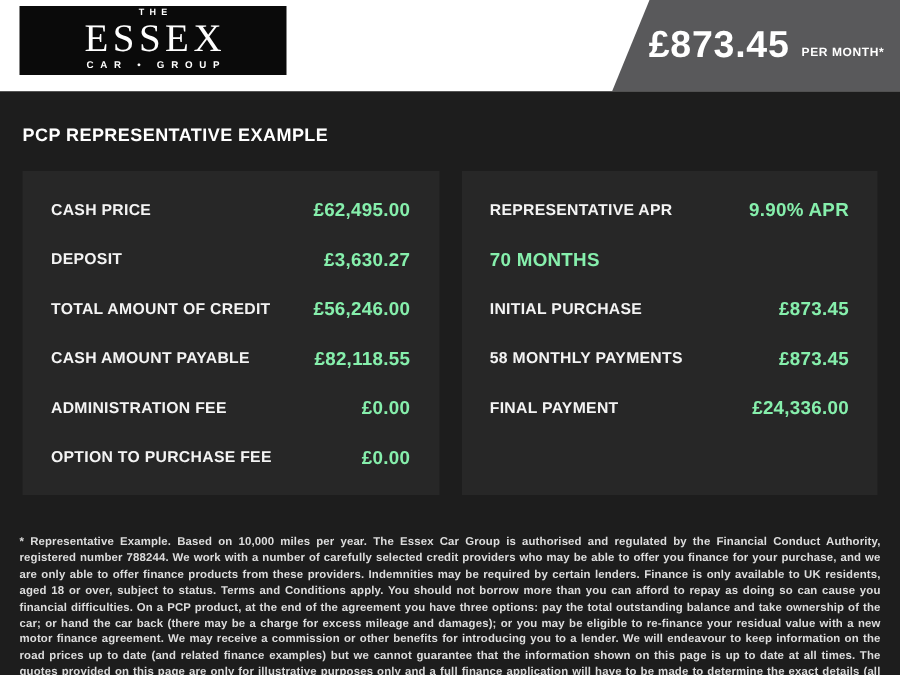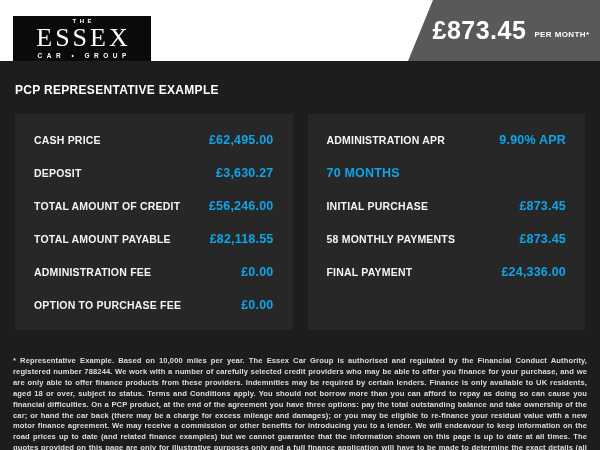--- a/index.html
+++ b/index.html
@@ -4,21 +4,21 @@
 <style>
   html,body{margin:0;padding:0;background:#fff;}
   .page{
     position:relative;width:600px;height:450px;overflow:hidden;
     background:#1d1d1d;font-family:"Liberation Sans",sans-serif;
     -webkit-font-smoothing:antialiased;
   }
   
   .topbar{position:relative;width:600px;height:61px;background:#ffffff;}
   .logo{
-    position:absolute;left:13px;top:16px;width:138px;height:46px;
+    position:absolute;left:13px;top:4px;width:178px;height:46px;
     background:#0a0a0a;color:#ffffff;
     display:flex;flex-direction:column;align-items:center;justify-content:center;
   }
   .logo-the{font-size:6px;font-weight:bold;letter-spacing:3.5px;text-indent:3.5px;line-height:1;}
   .logo-name{
     font-family:"Liberation Serif",serif;font-size:26px;line-height:1;
     letter-spacing:3px;text-indent:3px;margin-top:1px;
   }
   .logo-sub{font-size:6.5px;font-weight:bold;letter-spacing:4.5px;text-indent:4.5px;line-height:1;margin-top:2px;}
   .banner{
@@ -30,21 +30,21 @@
   .banner-per{font-size:8px;font-weight:bold;letter-spacing:0.4px;margin-left:8px;margin-top:8px;}
   
   .content{position:relative;width:600px;height:389px;background:#1d1d1d;}
   .section-title{
     padding:22px 0 0 15px;font-size:12px;font-weight:bold;color:#ffffff;letter-spacing:0.3px;
   }
   .columns{display:flex;gap:15px;margin:17px 15px 0 15px;}
   .panel{flex:1;background:#272727;padding:9px 19px;}
   .row{height:33px;display:flex;justify-content:space-between;align-items:center;}
   .row-label{font-size:10.5px;font-weight:bold;color:#f4f4f4;letter-spacing:0.2px;white-space:nowrap;}
-  .row-value{font-size:12.5px;font-weight:bold;color:#0ea5e9;letter-spacing:0.2px;white-space:nowrap;}
+  .row-value{font-size:12.5px;font-weight:bold;color:#86efac;letter-spacing:0.2px;white-space:nowrap;}
   .disclaimer{
     margin:26px 13px 0 13px;font-size:7.6px;font-weight:bold;line-height:10.9px;
     color:#dddddd;text-align:justify;letter-spacing:0.1px;
   }
 </style>
 </head>
 <body>
 
 <div class="page">
 
@@ -72,36 +72,36 @@
         </div>
         <div class="row">
           <span class="row-label">DEPOSIT</span>
           <span class="row-value">£3,630.27</span>
         </div>
         <div class="row">
           <span class="row-label">TOTAL AMOUNT OF CREDIT</span>
           <span class="row-value">£56,246.00</span>
         </div>
         <div class="row">
-          <span class="row-label">TOTAL AMOUNT PAYABLE</span>
+          <span class="row-label">CASH AMOUNT PAYABLE</span>
           <span class="row-value">£82,118.55</span>
         </div>
         <div class="row">
           <span class="row-label">ADMINISTRATION FEE</span>
           <span class="row-value">£0.00</span>
         </div>
         <div class="row">
           <span class="row-label">OPTION TO PURCHASE FEE</span>
           <span class="row-value">£0.00</span>
         </div>
       </div>
 
       <div class="panel">
         <div class="row">
-          <span class="row-label">ADMINISTRATION APR</span>
+          <span class="row-label">REPRESENTATIVE APR</span>
           <span class="row-value">9.90% APR</span>
         </div>
         <div class="row">
           <span class="row-value">70 MONTHS</span>
         </div>
         <div class="row">
           <span class="row-label">INITIAL PURCHASE</span>
           <span class="row-value">£873.45</span>
         </div>
         <div class="row">

